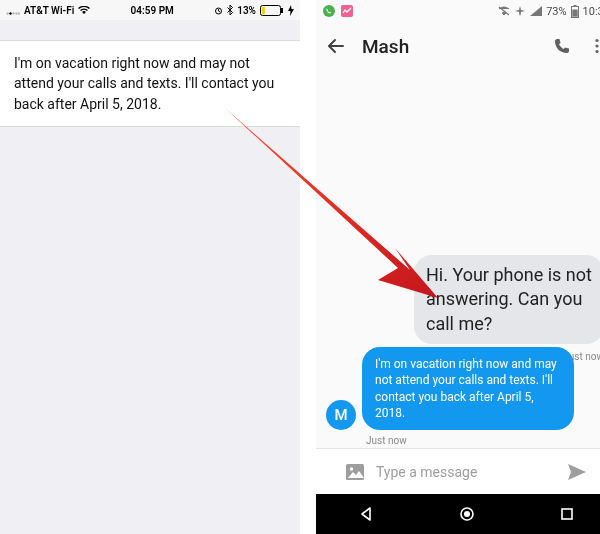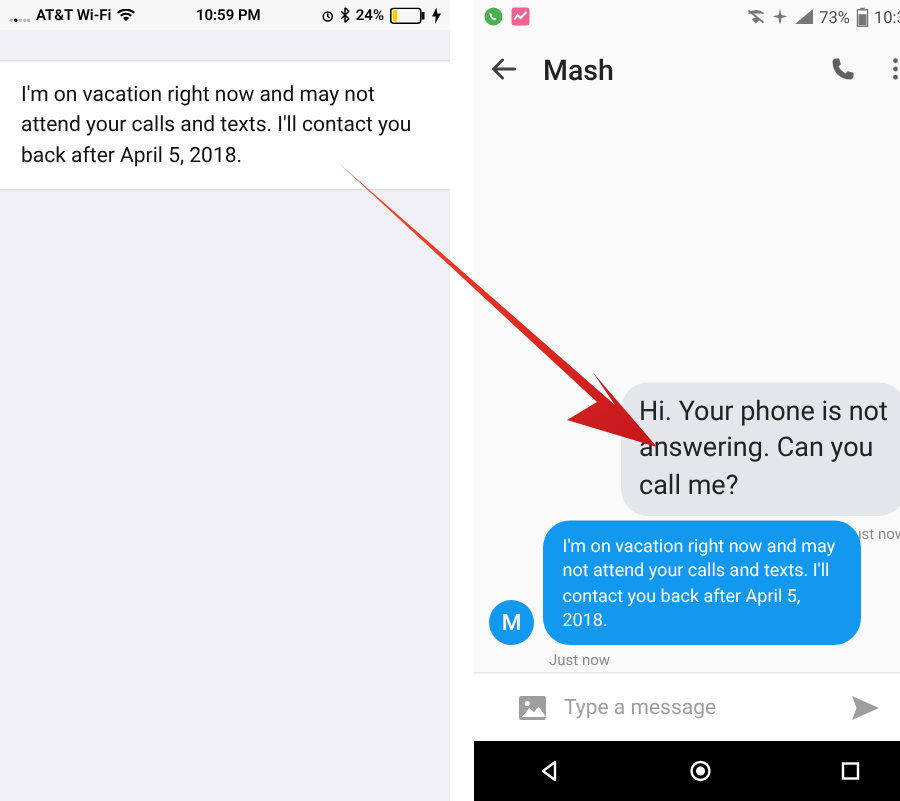--- a/index.html
+++ b/index.html
@@ -53,30 +53,30 @@
             <circle cx="4.5" cy="7.5" r="1.2" fill="#000"></circle>
             <circle cx="7.5" cy="7.5" r="1.2" fill="#b9b9bc"></circle>
             <circle cx="10.5" cy="7.5" r="1.2" fill="#b9b9bc"></circle>
             <circle cx="13" cy="7.5" r="1.2" fill="#b9b9bc"></circle>
           </svg>
         <span>AT&amp;T Wi-Fi</span>
         <svg width="12" height="9" viewBox="0 0 12 9">
             <path d="M6 8 L4 6 A3 3 0 0 1 8 6 Z M2 4 A6 6 0 0 1 10 4 L9 5 A4.5 4.5 0 0 0 3 5 Z M0 2 A9 9 0 0 1 12 2 L11 3 A7.5 7.5 0 0 0 1 3 Z" fill="#000"></path>
           </svg>
       </div>
-      <span style="font-weight:600;">10:59 PM</span>
+      <span style="font-weight:600;">04:59 PM</span>
       <div class="right-group">
         <svg width="9" height="9" viewBox="0 0 9 9">
             <circle cx="4.5" cy="5" r="3" fill="none" stroke="#000" stroke-width="1"></circle>
             <path d="M4.5 3 V5 L6 6" stroke="#000" stroke-width="1" fill="none"></path>
           </svg>
         <svg width="6" height="10" viewBox="0 0 6 10">
             <path d="M3 0 V10 L5.5 7.5 L0.5 2.5 M3 0 L5.5 2.5 L0.5 7.5" stroke="#000" stroke-width="1" fill="none"></path>
           </svg>
-        <span>24%</span>
+        <span>13%</span>
         <svg width="24" height="11" viewBox="0 0 24 11">
             <rect x="0.5" y="0.5" width="20" height="10" rx="2" fill="none" stroke="#000" stroke-width="1"></rect>
             <rect x="1.8" y="1.8" width="3" height="7.4" fill="#ffcc00"></rect>
             <rect x="21" y="3" width="2" height="5" fill="#000"></rect>
           </svg>
         <svg width="6" height="11" viewBox="0 0 6 11">
             <path d="M3 0 L0 6 H2.5 L2 11 L6 4 H3.5 Z" fill="#000"></path>
           </svg>
       </div>
     </div>

